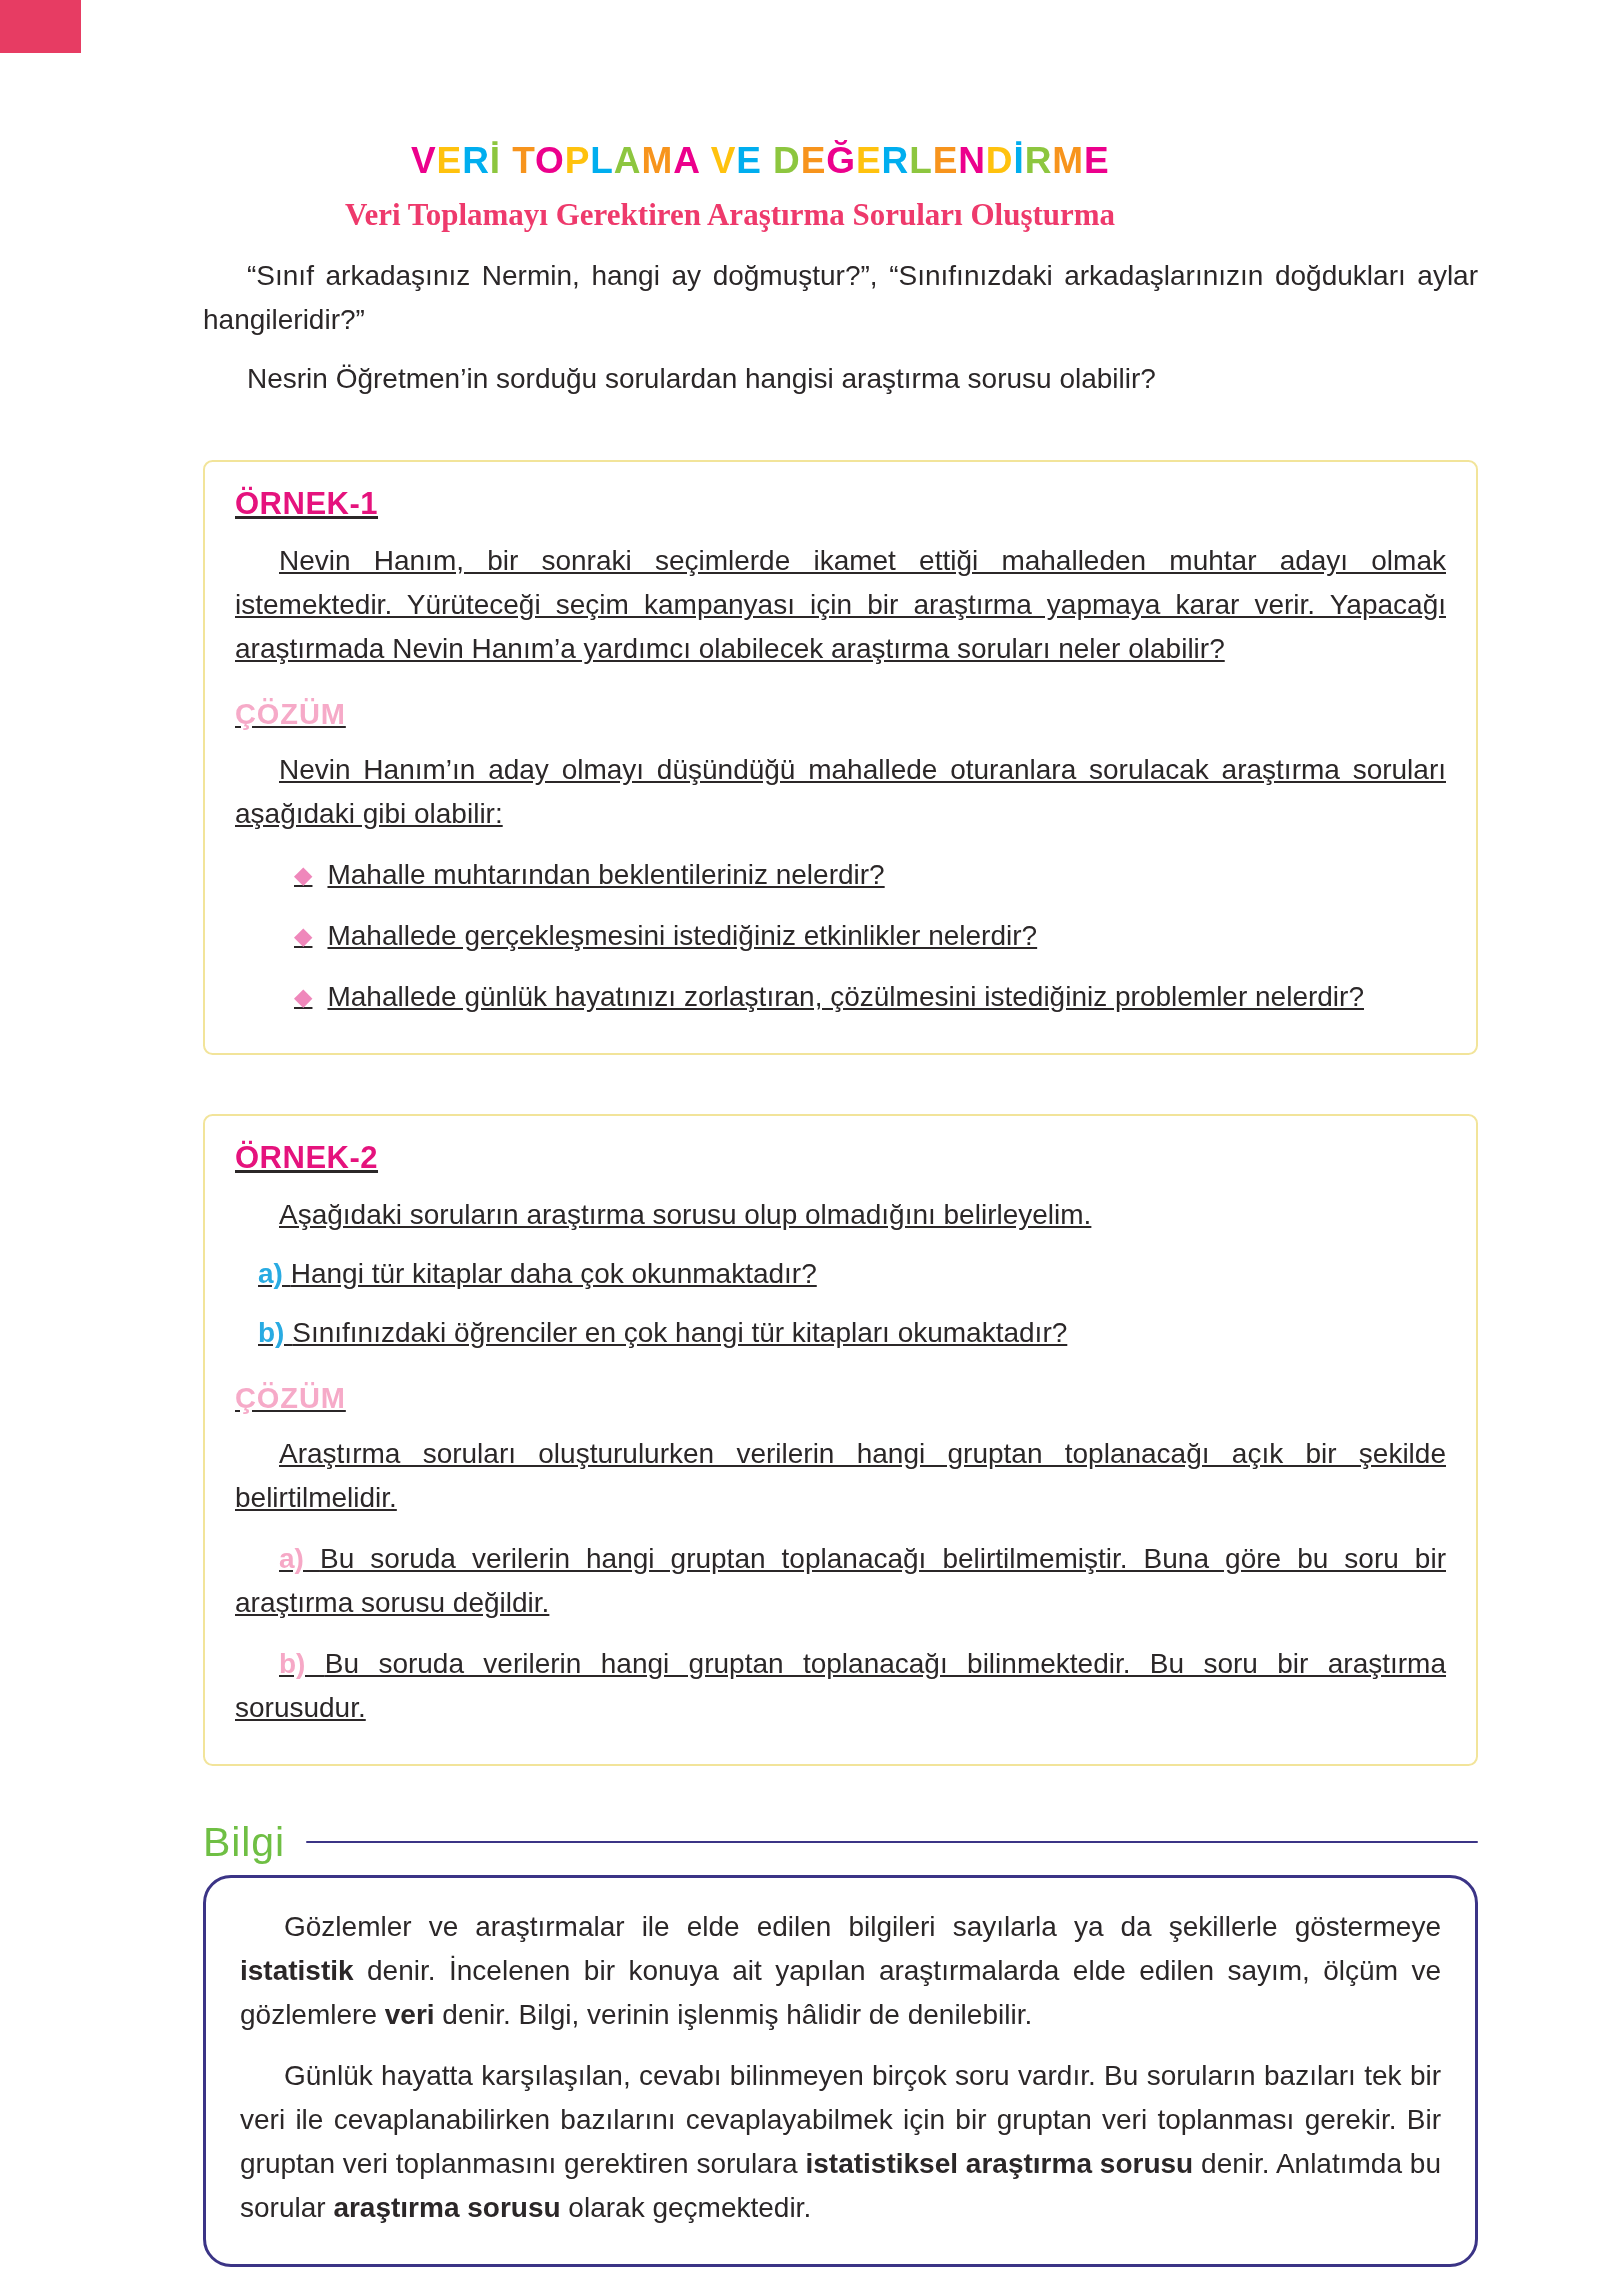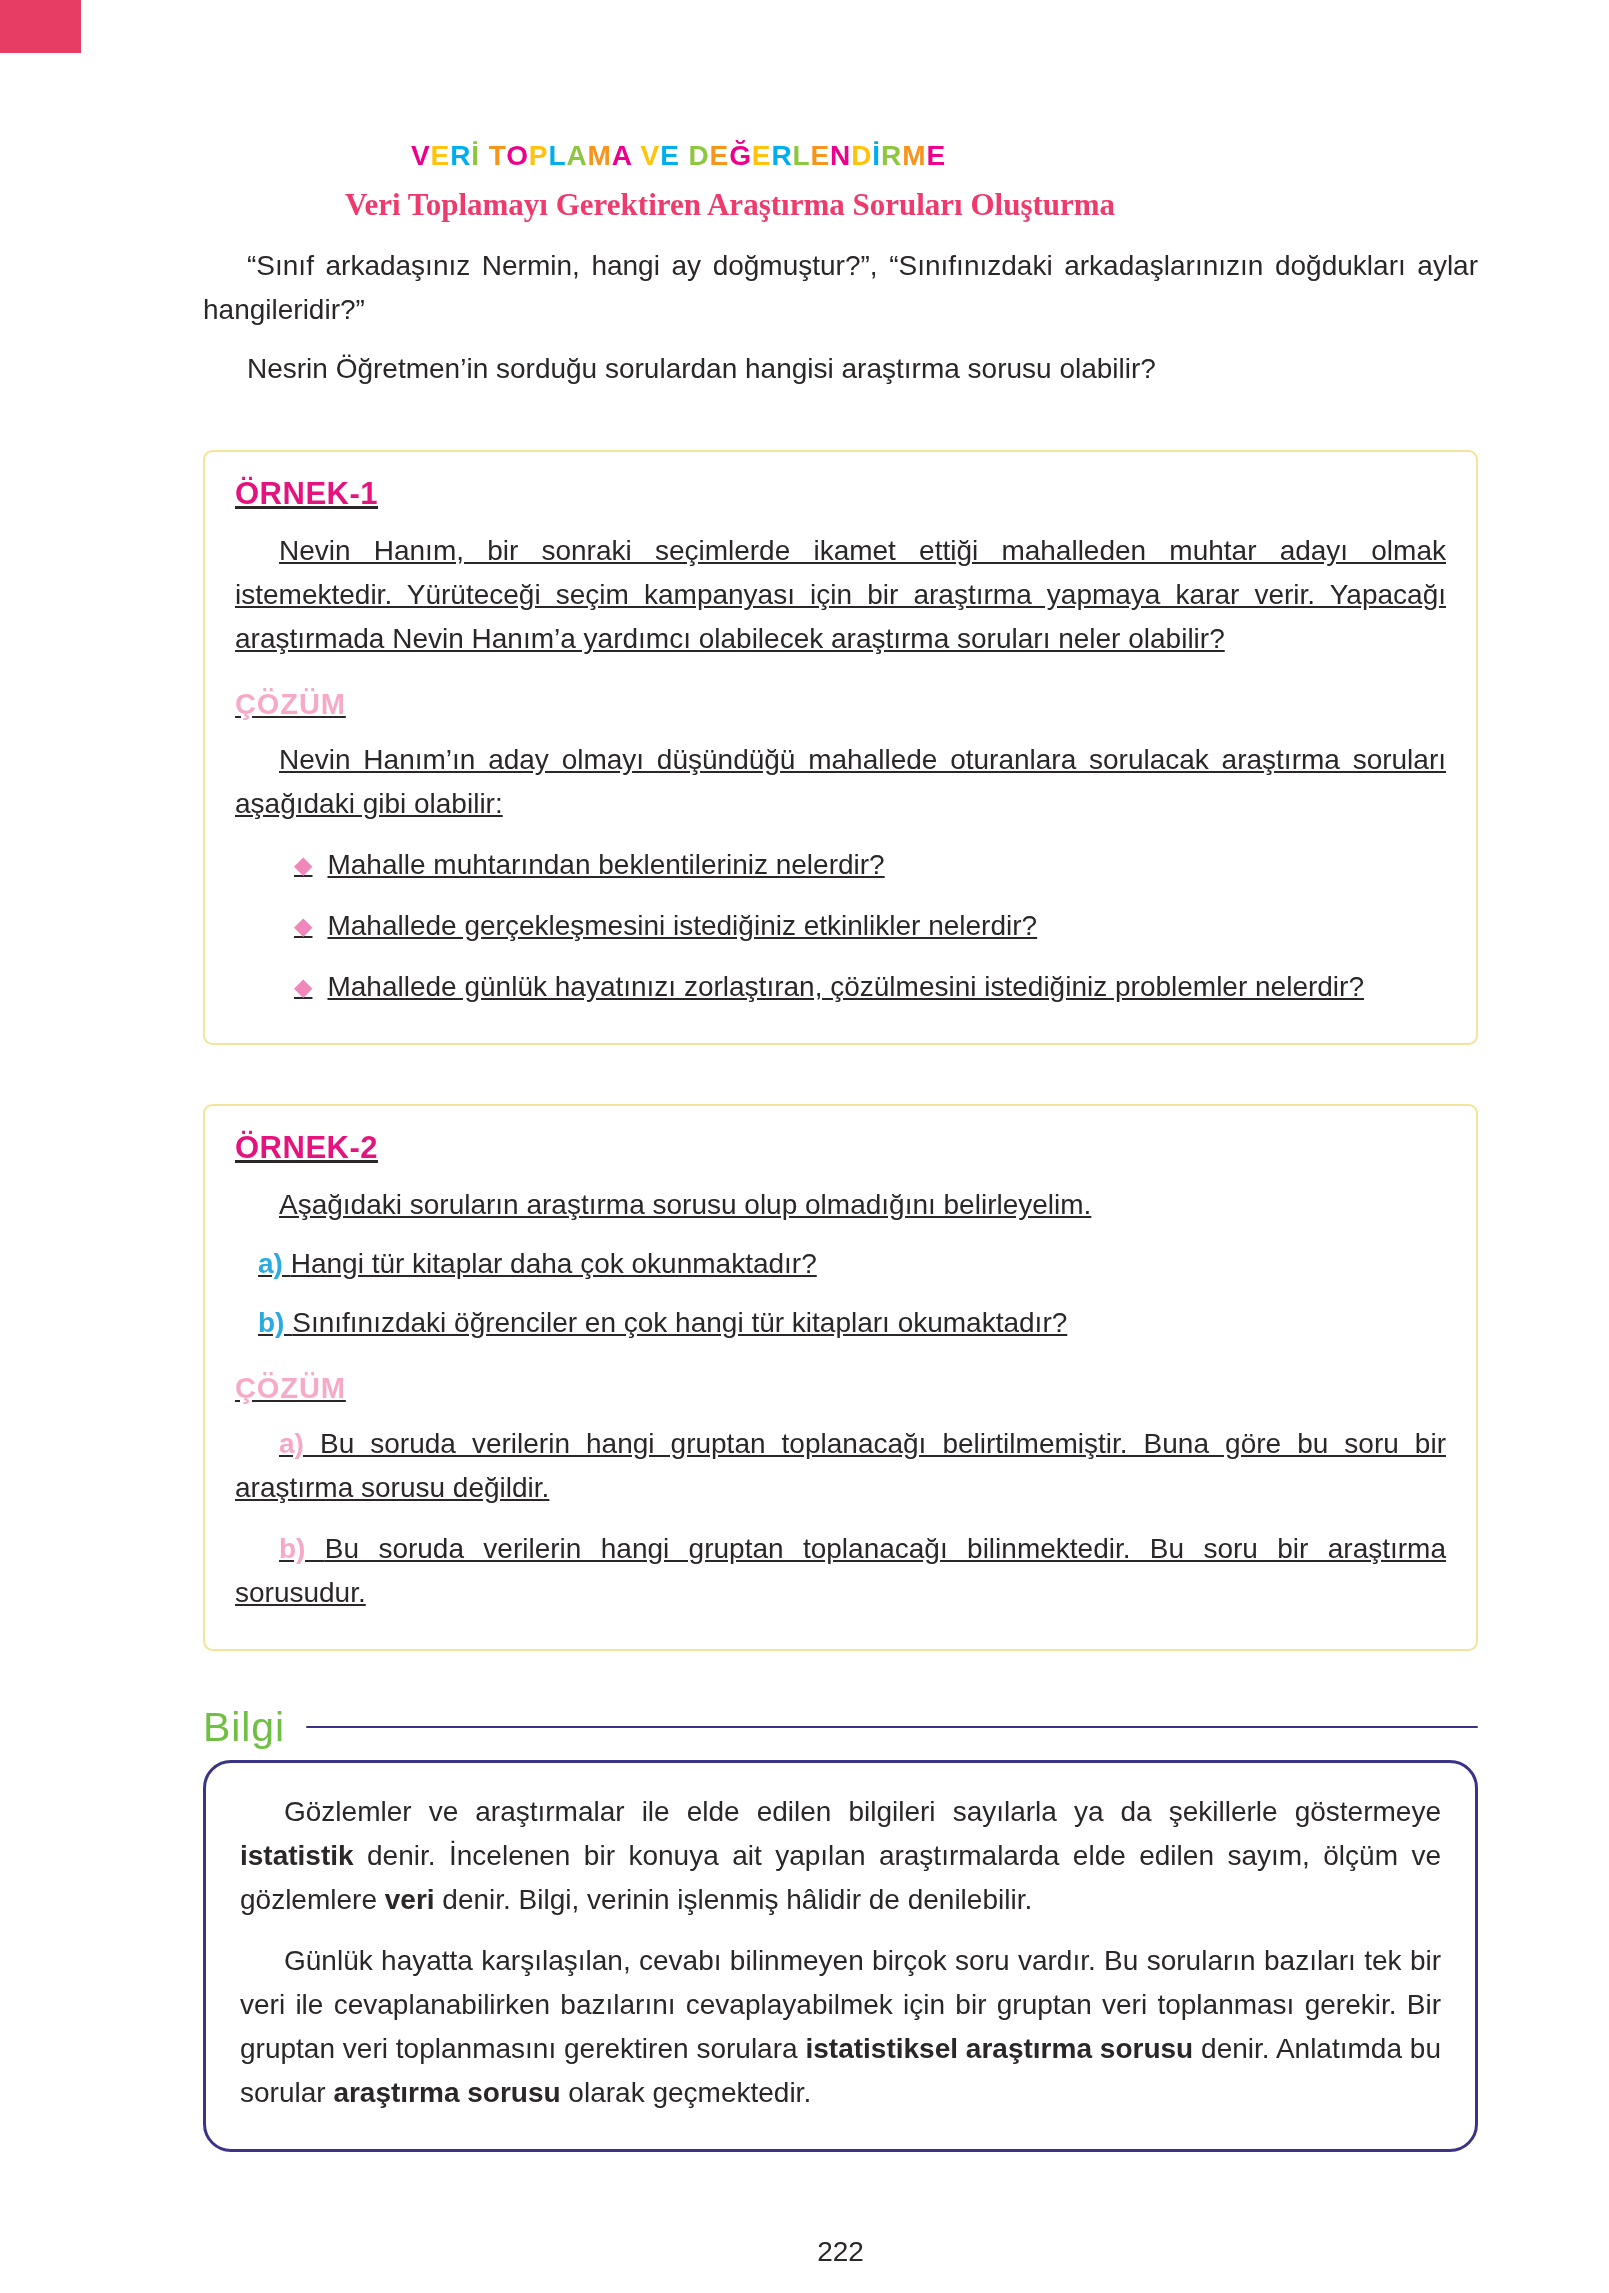--- a/index.html
+++ b/index.html
@@ -15,21 +15,21 @@
     display:flex; flex-direction:column;
     padding:140px 132px 26.5px 203px;
     position:relative;
   }
   .corner-mark {
     position:absolute; top:0; left:0;
     width:81px; height:53px;
     background:#e73c63;
   }
   h1.main-title {
-    font-size:28px; font-weight:bold; letter-spacing:0.9px;
+    font-size:37px; font-weight:bold; letter-spacing:0.9px;
     margin-left:208px; white-space:nowrap;
   }
   h2.subtitle {
     font-size:31px; font-weight:bold;
     color:#ee3a6c;
     margin:15px 0 5.7px 142px;
     font-family:Liberation Serif, serif;
   }
   p.body-p {
     font-size:28px; line-height:44px;
@@ -108,20 +108,21 @@
       </li>
     </ul>
   </section>
 
   <section class="example-box">
     <h3 class="ornek-header">ÖRNEK-2</h3>
     <p class="body-p">Aşağıdaki soruların araştırma sorusu olup olmadığını belirleyelim.</p>
     <p class="option"><span class="b" style="color: rgb(41, 171, 226);">a) </span><span>Hangi tür kitaplar daha çok okunmaktadır?</span></p>
     <p class="option"><span class="b" style="color: rgb(41, 171, 226);">b) </span><span>Sınıfınızdaki öğrenciler en çok hangi tür kitapları okumaktadır?</span></p>
     <h4 class="cozum-header">ÇÖZÜM</h4>
+    <p class="body-p">Araştırma soruları oluşturulurken verilerin hangi gruptan toplanacağı açık bir şekilde belirtilmelidir.</p>
     <p class="rich-p"><span class="b" style="color: rgb(246, 168, 198);">a) </span><span>Bu soruda verilerin hangi gruptan toplanacağı belirtilmemiştir. Buna göre bu soru bir araştırma sorusu değildir.</span></p>
     <p class="rich-p"><span class="b" style="color: rgb(246, 168, 198);">b) </span><span>Bu soruda verilerin hangi gruptan toplanacağı bilinmektedir. Bu soru bir araştırma sorusudur.</span></p>
   </section>
 
   <div class="info-label-row">
     <span class="info-label">Bilgi</span>
     <span class="info-line"></span>
   </div>
 
   <section class="info-box">

